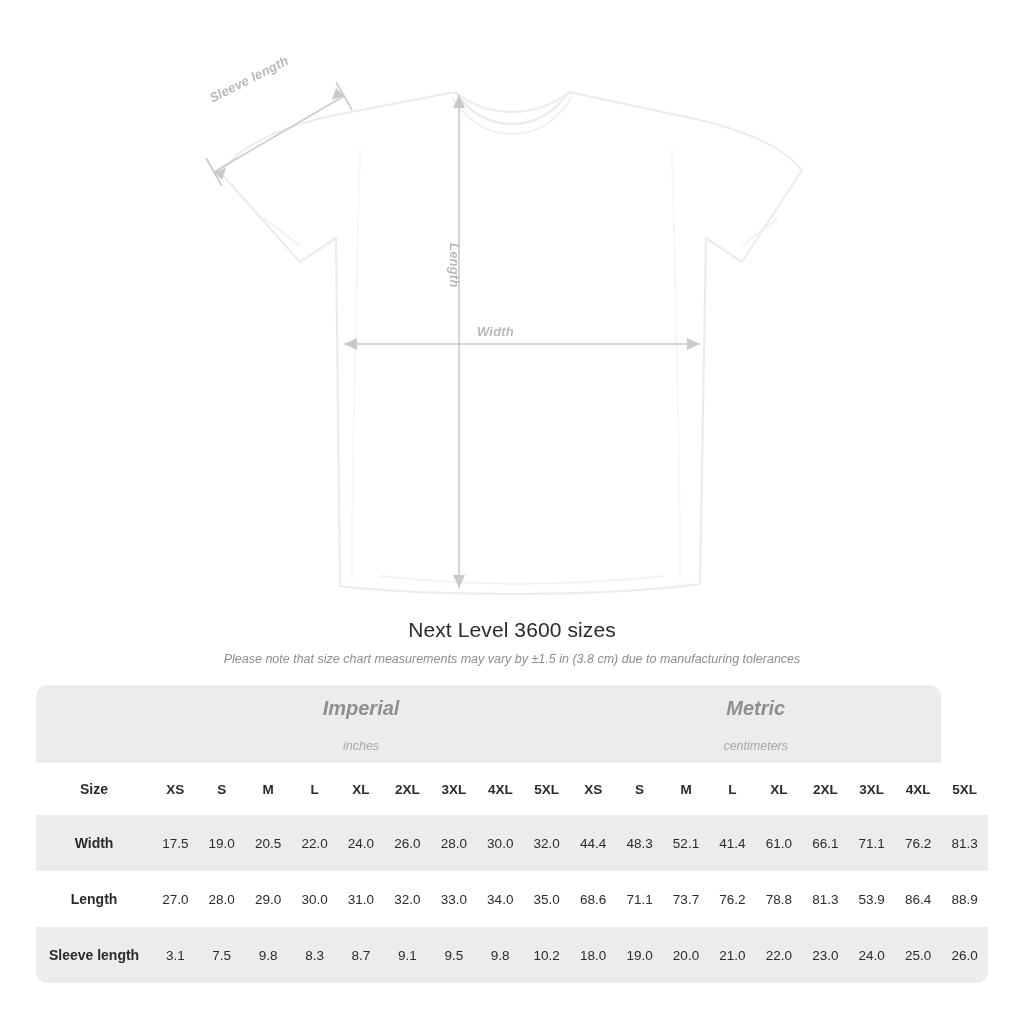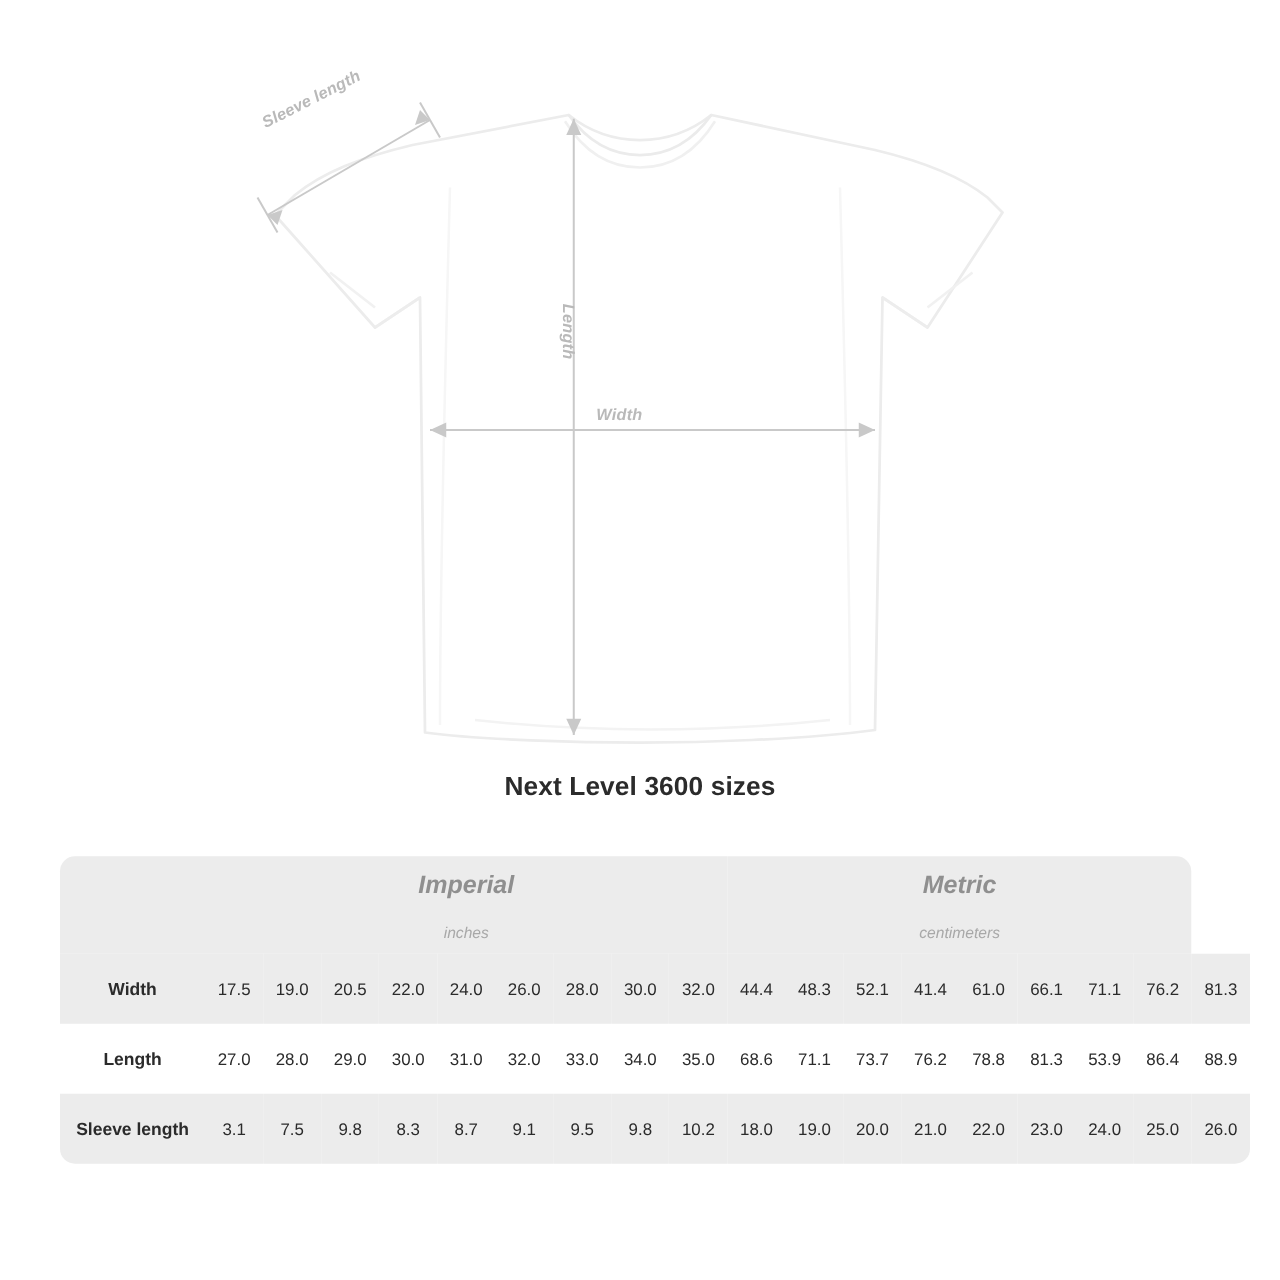--- a/index.html
+++ b/index.html
@@ -49,36 +49,36 @@
 
   
   #title-block {
     position: absolute;
     left: 0; top: 618px;
     width: 1024px;
     text-align: center;
   }
   #chart-title {
     font-size: 21px;
-    font-weight: bold;
+    font-weight: normal;
     color: #2b2b2b;
     margin: 0;
     letter-spacing: 0.1px;
   }
   #chart-note {
     margin-top: 10px;
     font-size: 12.5px;
     font-style: italic;
     color: #8d8d8d;
   }
 
   
   #table-wrap {
     position: absolute;
-    left: 48px; top: 685px;
+    left: 36px; top: 685px;
     width: 952px;
   }
   table.size-table {
     border-collapse: collapse;
     width: 952px;
     table-layout: fixed;
   }
   table.size-table td, table.size-table th {
     border: 0;
     text-align: center;
@@ -180,20 +180,21 @@
       </g>
     </svg>
 
     <div class="dim-label" id="label-sleeve">Sleeve length</div>
     <div class="dim-label" id="label-length">Length</div>
     <div class="dim-label" id="label-width">Width</div>
   </div>
 
   <div id="title-block">
     <h1 id="chart-title">Next Level 3600 sizes</h1>
+    <div id="chart-note">Please note that size chart measurements may vary by ±1.5 in (3.8 cm) due to manufacturing tolerances</div>
   </div>
 
   <div id="table-wrap">
     <table class="size-table">
       <colgroup>
         <col class="label-col">
         <col class="val-col">
           <col class="val-col">
           <col class="val-col">
           <col class="val-col">
@@ -219,20 +220,41 @@
           <td colspan="9">
             <div class="unit-name">Imperial</div>
             <div class="unit-sub">inches</div>
           </td>
           <td colspan="8">
             <div class="unit-name">Metric</div>
             <div class="unit-sub">centimeters</div>
           </td>
         </tr>
 
+        <tr class="head-row">
+          <td class="rowlabel">Size</td>
+          <td class="sizecell">XS</td>
+          <td class="sizecell">S</td>
+          <td class="sizecell">M</td>
+          <td class="sizecell">L</td>
+          <td class="sizecell">XL</td>
+          <td class="sizecell">2XL</td>
+          <td class="sizecell">3XL</td>
+          <td class="sizecell">4XL</td>
+          <td class="sizecell">5XL</td>
+          <td class="sizecell">XS</td>
+          <td class="sizecell">S</td>
+          <td class="sizecell">M</td>
+          <td class="sizecell">L</td>
+          <td class="sizecell">XL</td>
+          <td class="sizecell">2XL</td>
+          <td class="sizecell">3XL</td>
+          <td class="sizecell">4XL</td>
+          <td class="sizecell">5XL</td>
+        </tr>
 
         <tr class="data-row shaded">
           <td class="rowlabel">Width</td>
           <td>17.5</td>
           <td>19.0</td>
           <td>20.5</td>
           <td>22.0</td>
           <td>24.0</td>
           <td>26.0</td>
           <td>28.0</td>

